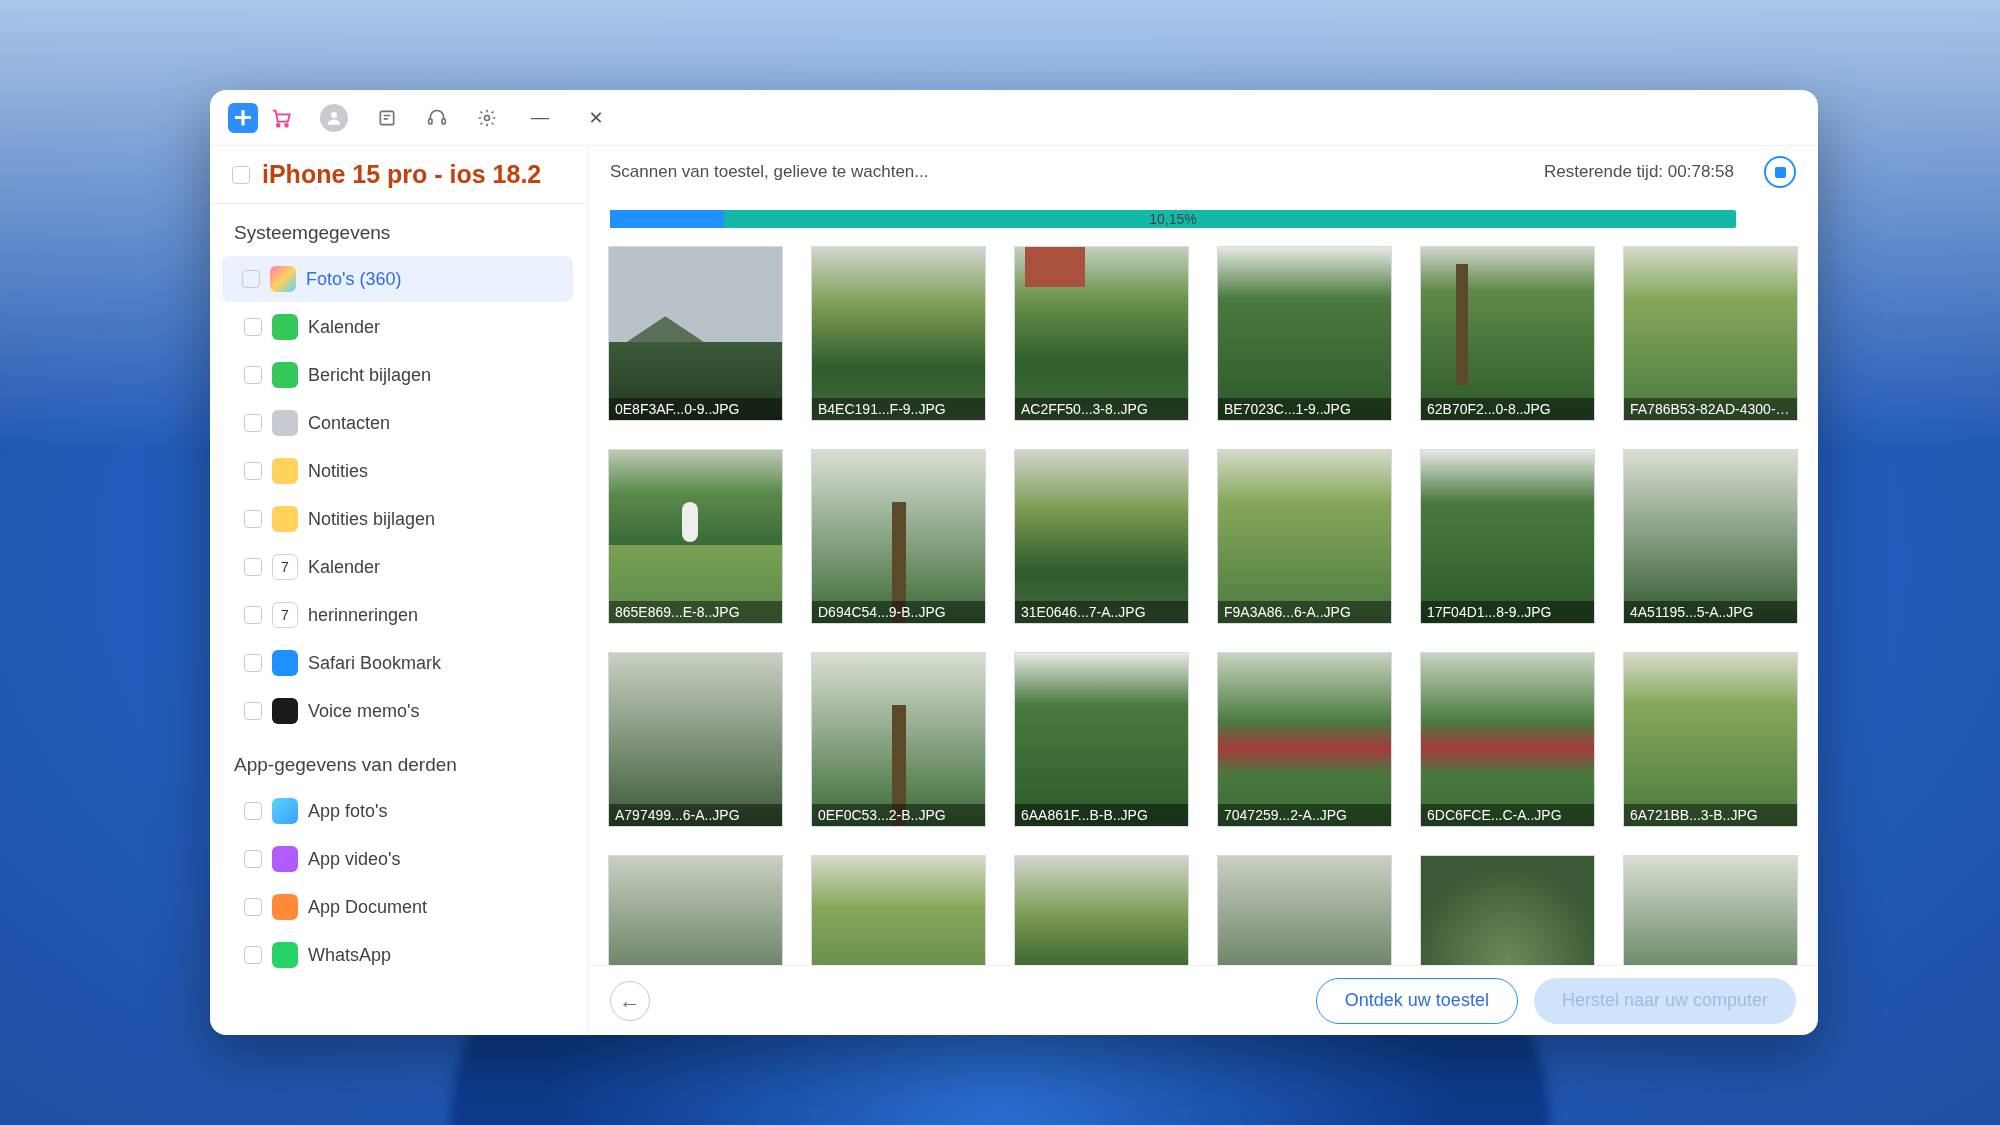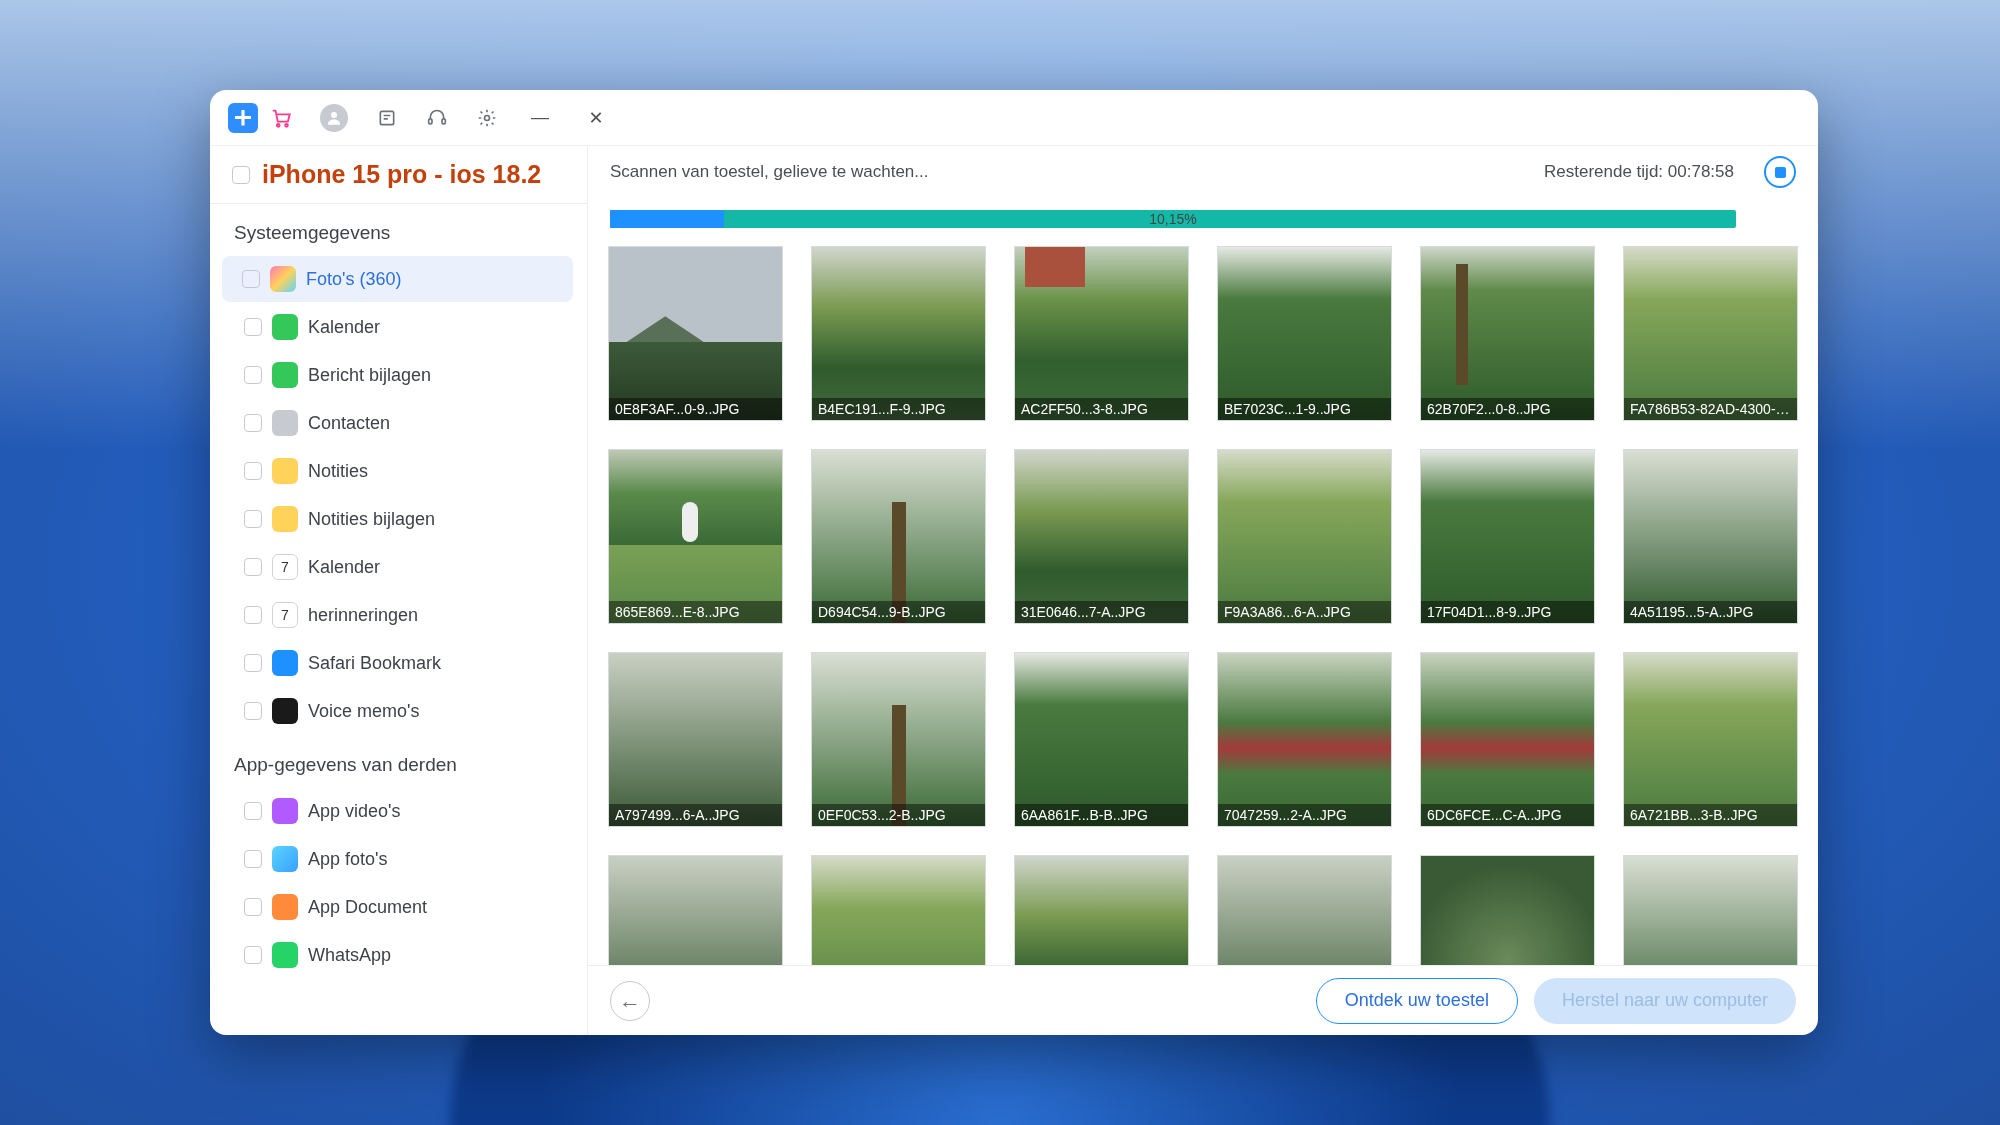--- a/index.html
+++ b/index.html
@@ -416,27 +416,27 @@
             <div class="cat-item">
               <div class="chk"></div>
               <div class="cat-icon" style="background: rgb(26, 26, 26);"></div>
               <span>Voice memo's</span>
             </div>
           </div>
         <div class="section-header">App-gegevens van derden</div>
         <div id="third-list">
             <div class="cat-item">
               <div class="chk"></div>
+              <div class="cat-icon" style="background: linear-gradient(135deg, rgb(90, 213, 255), rgb(58, 160, 255));"></div>
+              <span>App foto's</span>
+            </div>
+            <div class="cat-item">
+              <div class="chk"></div>
               <div class="cat-icon" style="background: rgb(176, 90, 255);"></div>
               <span>App video's</span>
-            </div>
-            <div class="cat-item">
-              <div class="chk"></div>
-              <div class="cat-icon" style="background: linear-gradient(135deg, rgb(90, 213, 255), rgb(58, 160, 255));"></div>
-              <span>App foto's</span>
             </div>
             <div class="cat-item">
               <div class="chk"></div>
               <div class="cat-icon" style="background: rgb(255, 138, 58);"></div>
               <span>App Document</span>
             </div>
             <div class="cat-item">
               <div class="chk"></div>
               <div class="cat-icon" style="background: rgb(37, 211, 102);"></div>
               <span>WhatsApp</span>

